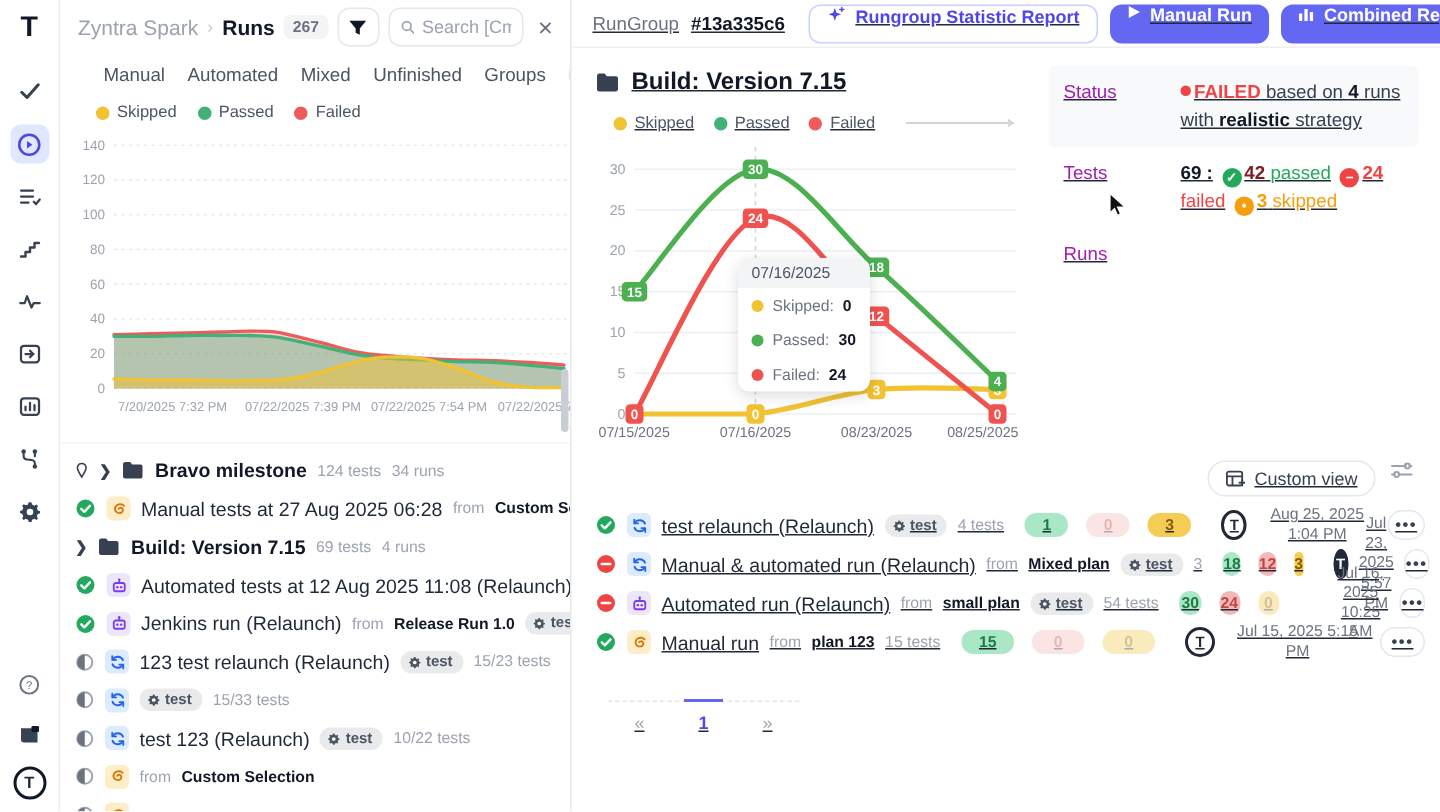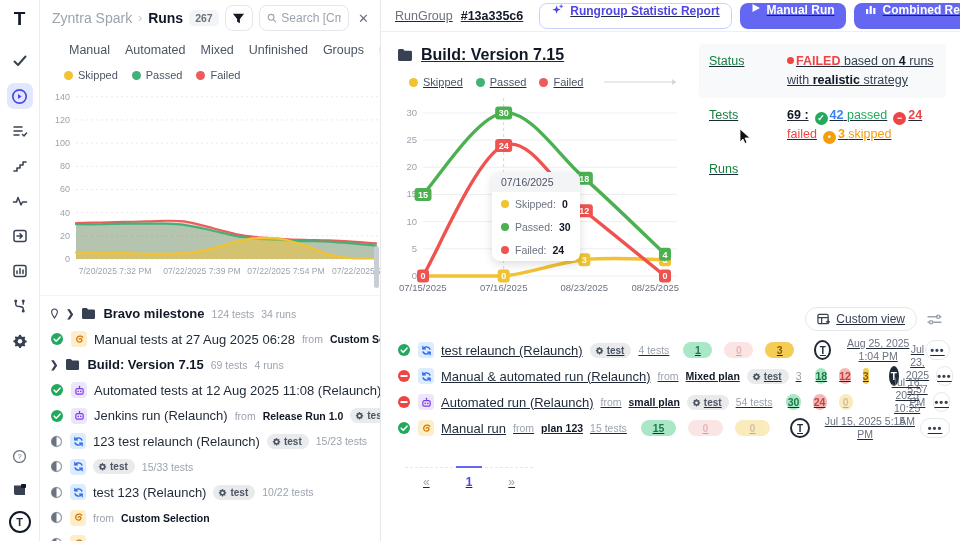--- a/index.html
+++ b/index.html
@@ -67,35 +67,35 @@
   .chart2-wrap { position:relative; width:284px; }
   .chart2-legend { display:flex; align-items:center; gap:13px; padding:6px 0 0 12px; position:relative; }
   .tooltip { position:absolute; left:95px; top:102px; width:88px; background:#fff; border-radius:8px; box-shadow:0 3px 10px rgba(0,0,0,.14); z-index:5; overflow:hidden; font-size:10.5px; }
   .tooltip .tt-head { background:#f3f4f6; padding:4px 9px; color:#4b5563; }
   .tooltip .tt-row { display:flex; align-items:center; gap:6px; padding:6px 9px 5px 9px; color:#6b7280; }
   .tooltip .tt-row b { color:#111827; }
   .tooltip .dot { width:8px; height:8px; }
   .rp-right { flex:1; padding-top:2px; position:relative; }
   .dt-row { display:flex; padding:8px 10px; border-radius:4px; font-size:12.5px; line-height:1.5; }
   .dt-row.alt { background:#f7f9fb; }
-  .dt-label { width:78px; flex:0 0 78px; color:#15803d; }
+  .dt-label { width:78px; flex:0 0 78px; color:#a21caf; }
   .dt-value { flex:1; color:#374151; }
   .red-b { color:#ef4444; font-weight:800; }
-  .grn { color:#3b82f6; font-weight:700; }
+  .grn { color:#7f1d1d; font-weight:700; }
   .grn-w { color:#22a95d; }
   .red { color:#ef4444; font-weight:700; }
   .red-w { color:#ef4444; }
   .org { color:#f59e0b; font-weight:700; }
   .org-w { color:#f59e0b; }
   .b { font-weight:700; color:#111827; }
   .sdot { display:inline-block; width:7px; height:7px; border-radius:50%; vertical-align:1px; margin-right:2px;}
   .ico-circle { display:inline-flex; width:13px; height:13px; border-radius:50%; color:#fff; align-items:center; justify-content:center; font-size:9px; font-weight:800; vertical-align:-2px; margin:0 2px 0 6px; }
   .cursor-ptr { position:absolute; left:40px; top:86px; z-index:4; }
 
-  .cv-row { display:flex; justify-content:flex-end; align-items:center; gap:10px; padding:8px 18px 4px 0; }
+  .cv-row { display:flex; justify-content:flex-end; gap:10px; padding:8px 18px 4px 0; }
   .cv-btn { height:24px; border:1px solid #e5e7eb; border-radius:13px; background:#fff; display:inline-flex; align-items:center; gap:6px; padding:0 11px; font-size:12px; color:#374151; cursor:pointer; }
   .sliders { color:#9ca3af; cursor:pointer; display:flex; }
 
   .rp-list { padding:2px 10px 0 16px; }
   .rp-row { display:flex; align-items:center; gap:7px; height:26px; white-space:nowrap; }
   .rp-row .grow { flex:1; }
   .badge { width:35px; height:16px; border-radius:8px; font-size:10.5px; font-weight:700; display:flex; align-items:center; justify-content:center; margin-right:5px; }
   .badge.green { background:#a9e7c6; color:#1d7a47; }
   .badge.redb { background:#f3b9b9; color:#c24343; }
   .badge.yellow { background:#f4cd55; color:#8a5b04; }

